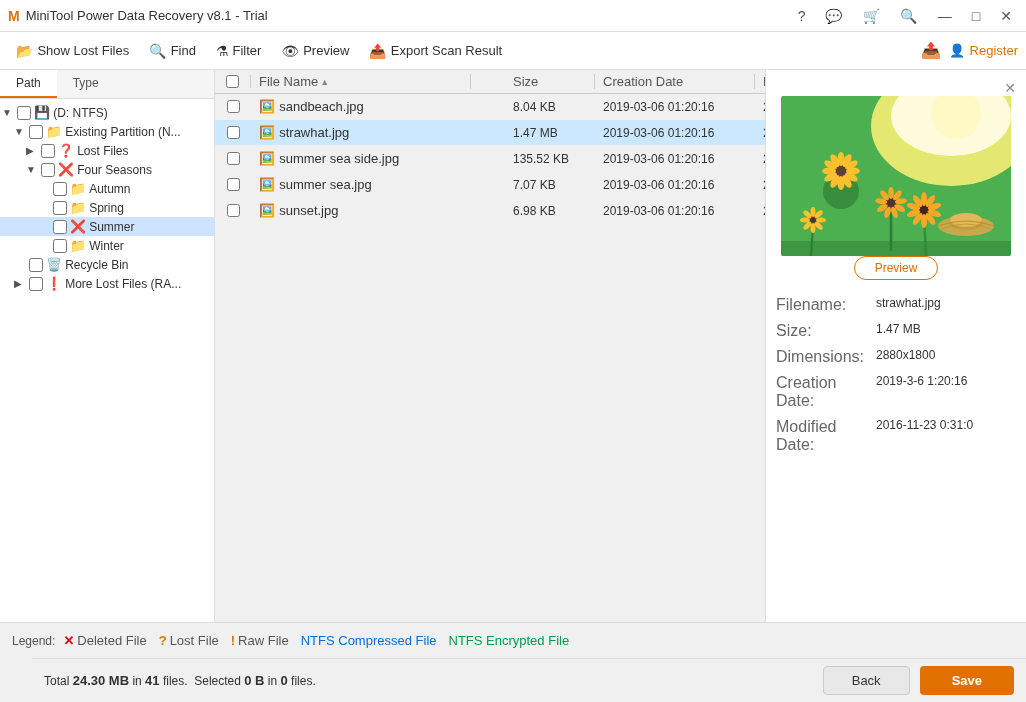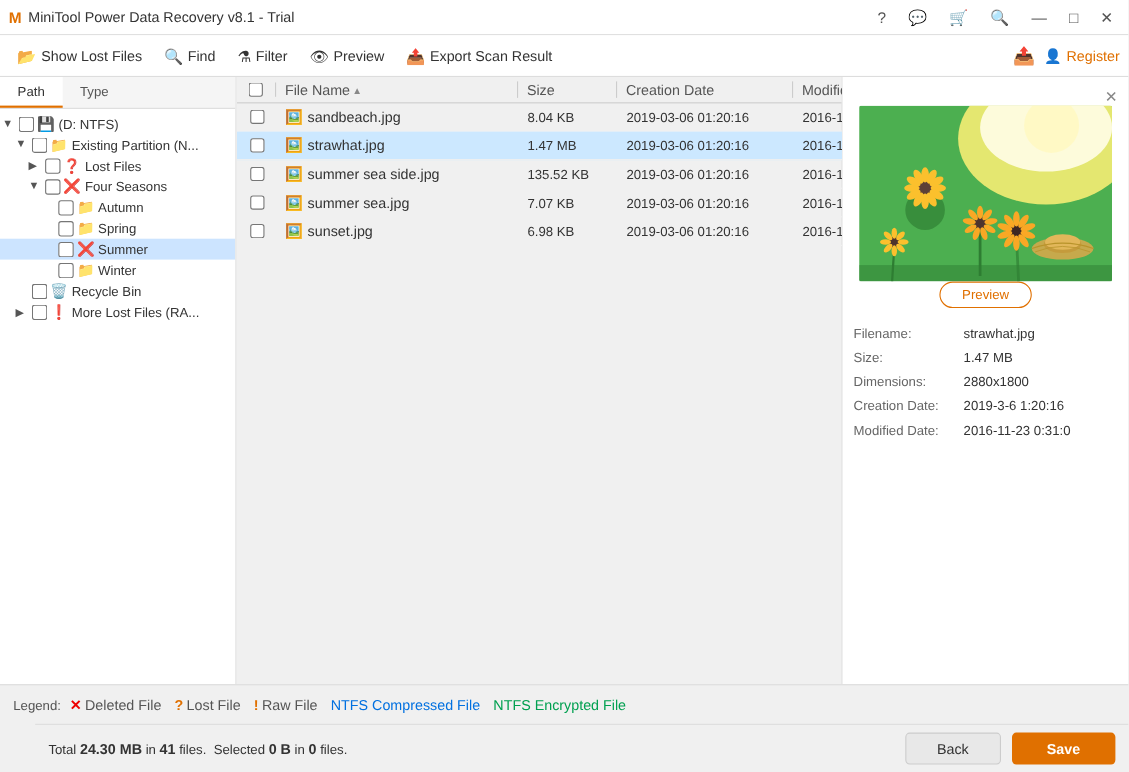--- a/index.html
+++ b/index.html
@@ -104,21 +104,21 @@
       padding: 4px 0;
       position: sticky; top: 0;
     }
     .file-table-header-cell {
       font-size: 12px; color: #555; padding: 0 8px;
       border-right: 1px solid #ccc;
       display: flex; align-items: center; gap: 2px;
     }
     .col-check { width: 36px; flex-shrink: 0; justify-content: center; }
     .col-name { width: 220px; flex-shrink: 0; }
-    .col-size { width: 90px; flex-shrink: 0; }
+    .col-size { width: 90px; flex-shrink: 0; margin-left: 34px; }
     .col-creation { width: 160px; flex-shrink: 0; }
     .col-modification { width: 130px; flex-shrink: 0; }
 
     .file-table-body { overflow-y: auto; flex: 1; }
     .file-row {
       display: flex; align-items: center;
       border-bottom: 1px solid #f0f0f0;
       cursor: pointer;
     }
     .file-row.selected { background: #cce8ff; }
@@ -137,21 +137,21 @@
     }
     .preview-close { align-self: flex-end; cursor: pointer; color: #888; font-size: 14px; }
     .preview-btn {
       border: 1px solid #e07000; color: #e07000;
       background: #fff; padding: 4px 20px;
       border-radius: 12px; cursor: pointer;
       font-size: 12px; margin-bottom: 16px;
     }
     .preview-info { width: 100%; }
     .preview-info-row { display: flex; margin-bottom: 8px; }
-    .preview-info-label { width: 100px; color: #666; font-size: 12px; flex-shrink: 0; }
+    .preview-info-label { width: 100px; color: #666; font-size: 16px; flex-shrink: 0; }
     .preview-info-value { color: #333; font-size: 12px; }
 
     
     .sunflower-preview {
       width: 230px; height: 160px;
       border-radius: 2px;
       overflow: hidden;
       position: relative;
     }
 

